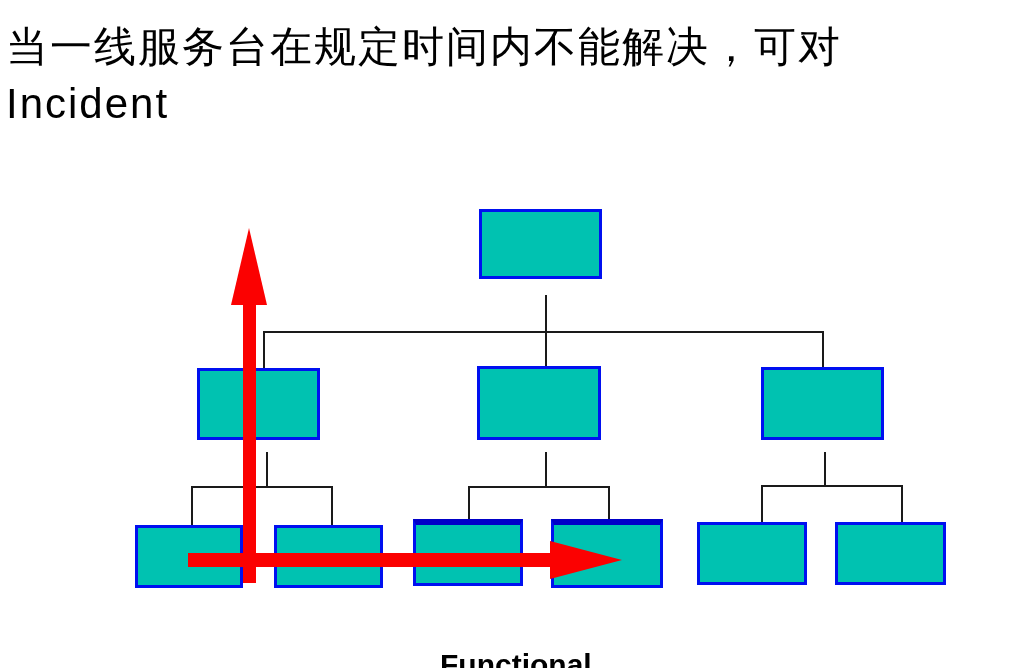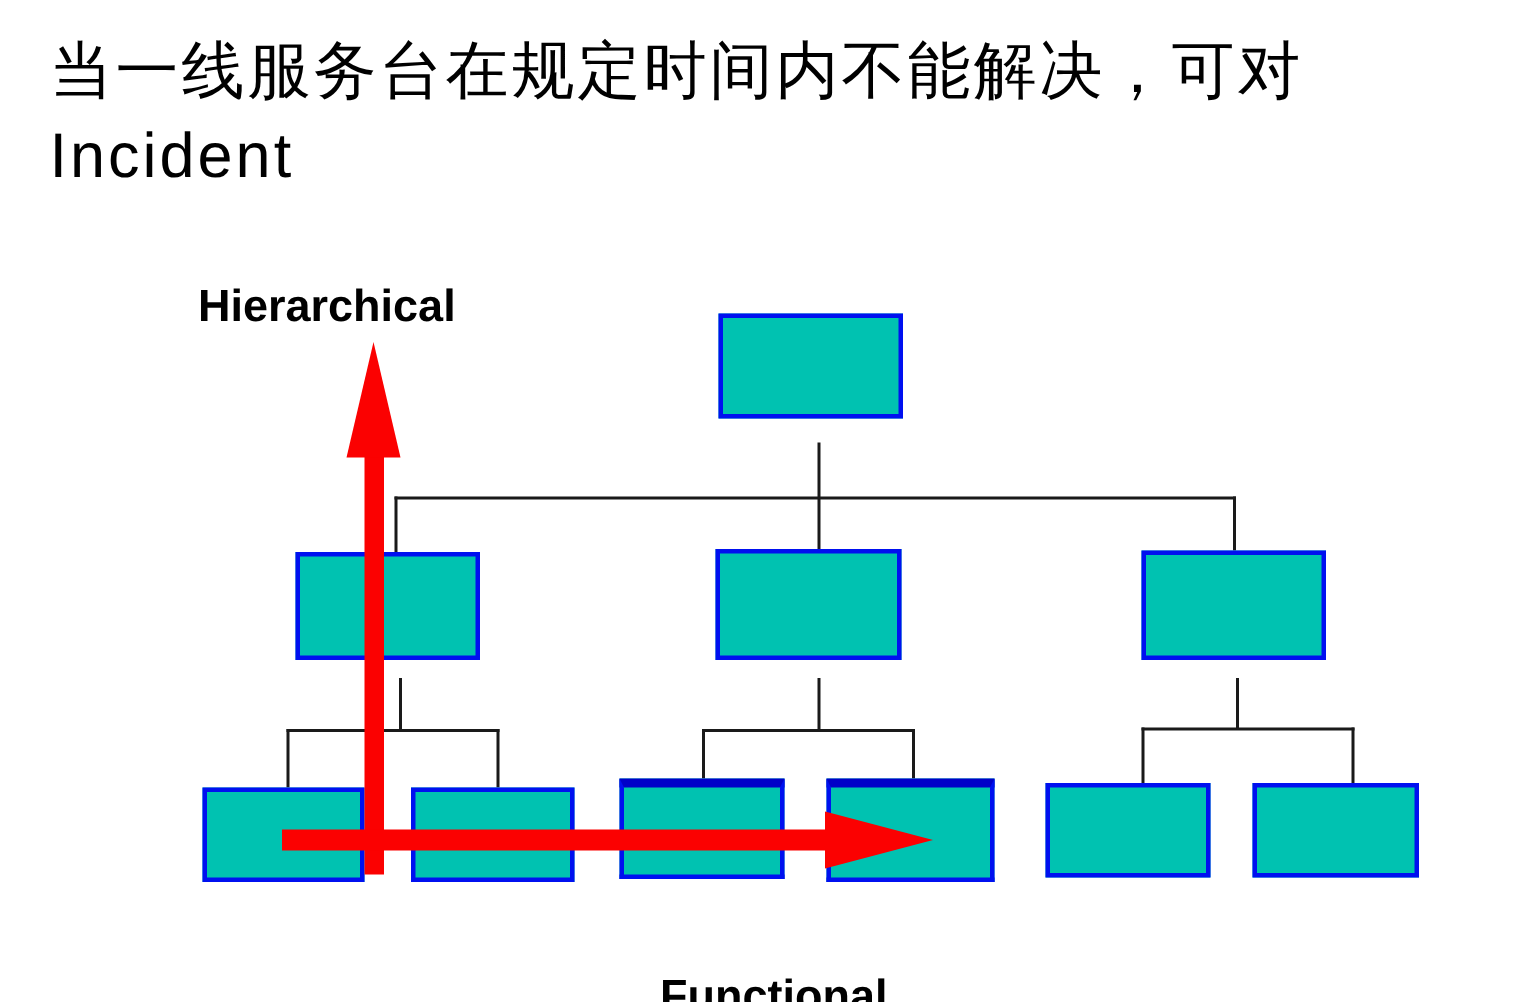--- a/index.html
+++ b/index.html
@@ -10,21 +10,21 @@
     --arrow-red:#FB0101;
     --connector:#1A1A1A;
     --text:#000000;
   }
   html,body{margin:0;padding:0;background:var(--background);}
   .slide{
     position:relative;width:1024px;height:668px;background:var(--background);
     overflow:hidden;font-family:"Liberation Sans", sans-serif;color:var(--text);
   }
   .title{
-    position:absolute;left:33px;top:18px;width:980px;
+    position:absolute;left:6px;top:18px;width:980px;
     font-size:42px;line-height:57px;letter-spacing:2px;font-weight:500;
   }
   .axis-label{
     position:absolute;font-size:30px;font-weight:bold;z-index:5;white-space:nowrap;
   }
   .axis-label.hier{left:132px;top:188px;}
   .axis-label.func{left:440px;top:604px;margin-top:44px;}
   .conn{position:absolute;background:var(--connector);z-index:1;}
   .node{
     position:absolute;box-sizing:border-box;z-index:2;
@@ -88,16 +88,15 @@
 
   <div class="arrow">
     <div class="shaft" style="left:243px;top:300px;width:13px;height:283px"></div>
     <div class="head-up" style="left:231px;top:228px"></div>
   </div>
   <div class="arrow">
     <div class="shaft" style="left:188px;top:553px;width:367px;height:14px"></div>
     <div class="head-right" style="left:550px;top:541px"></div>
   </div>
 
-  <div class="axis-label hier">Hierarchical</div>
   <div class="axis-label func">Functional</div>
 
 </div>
 
 </body></html>

